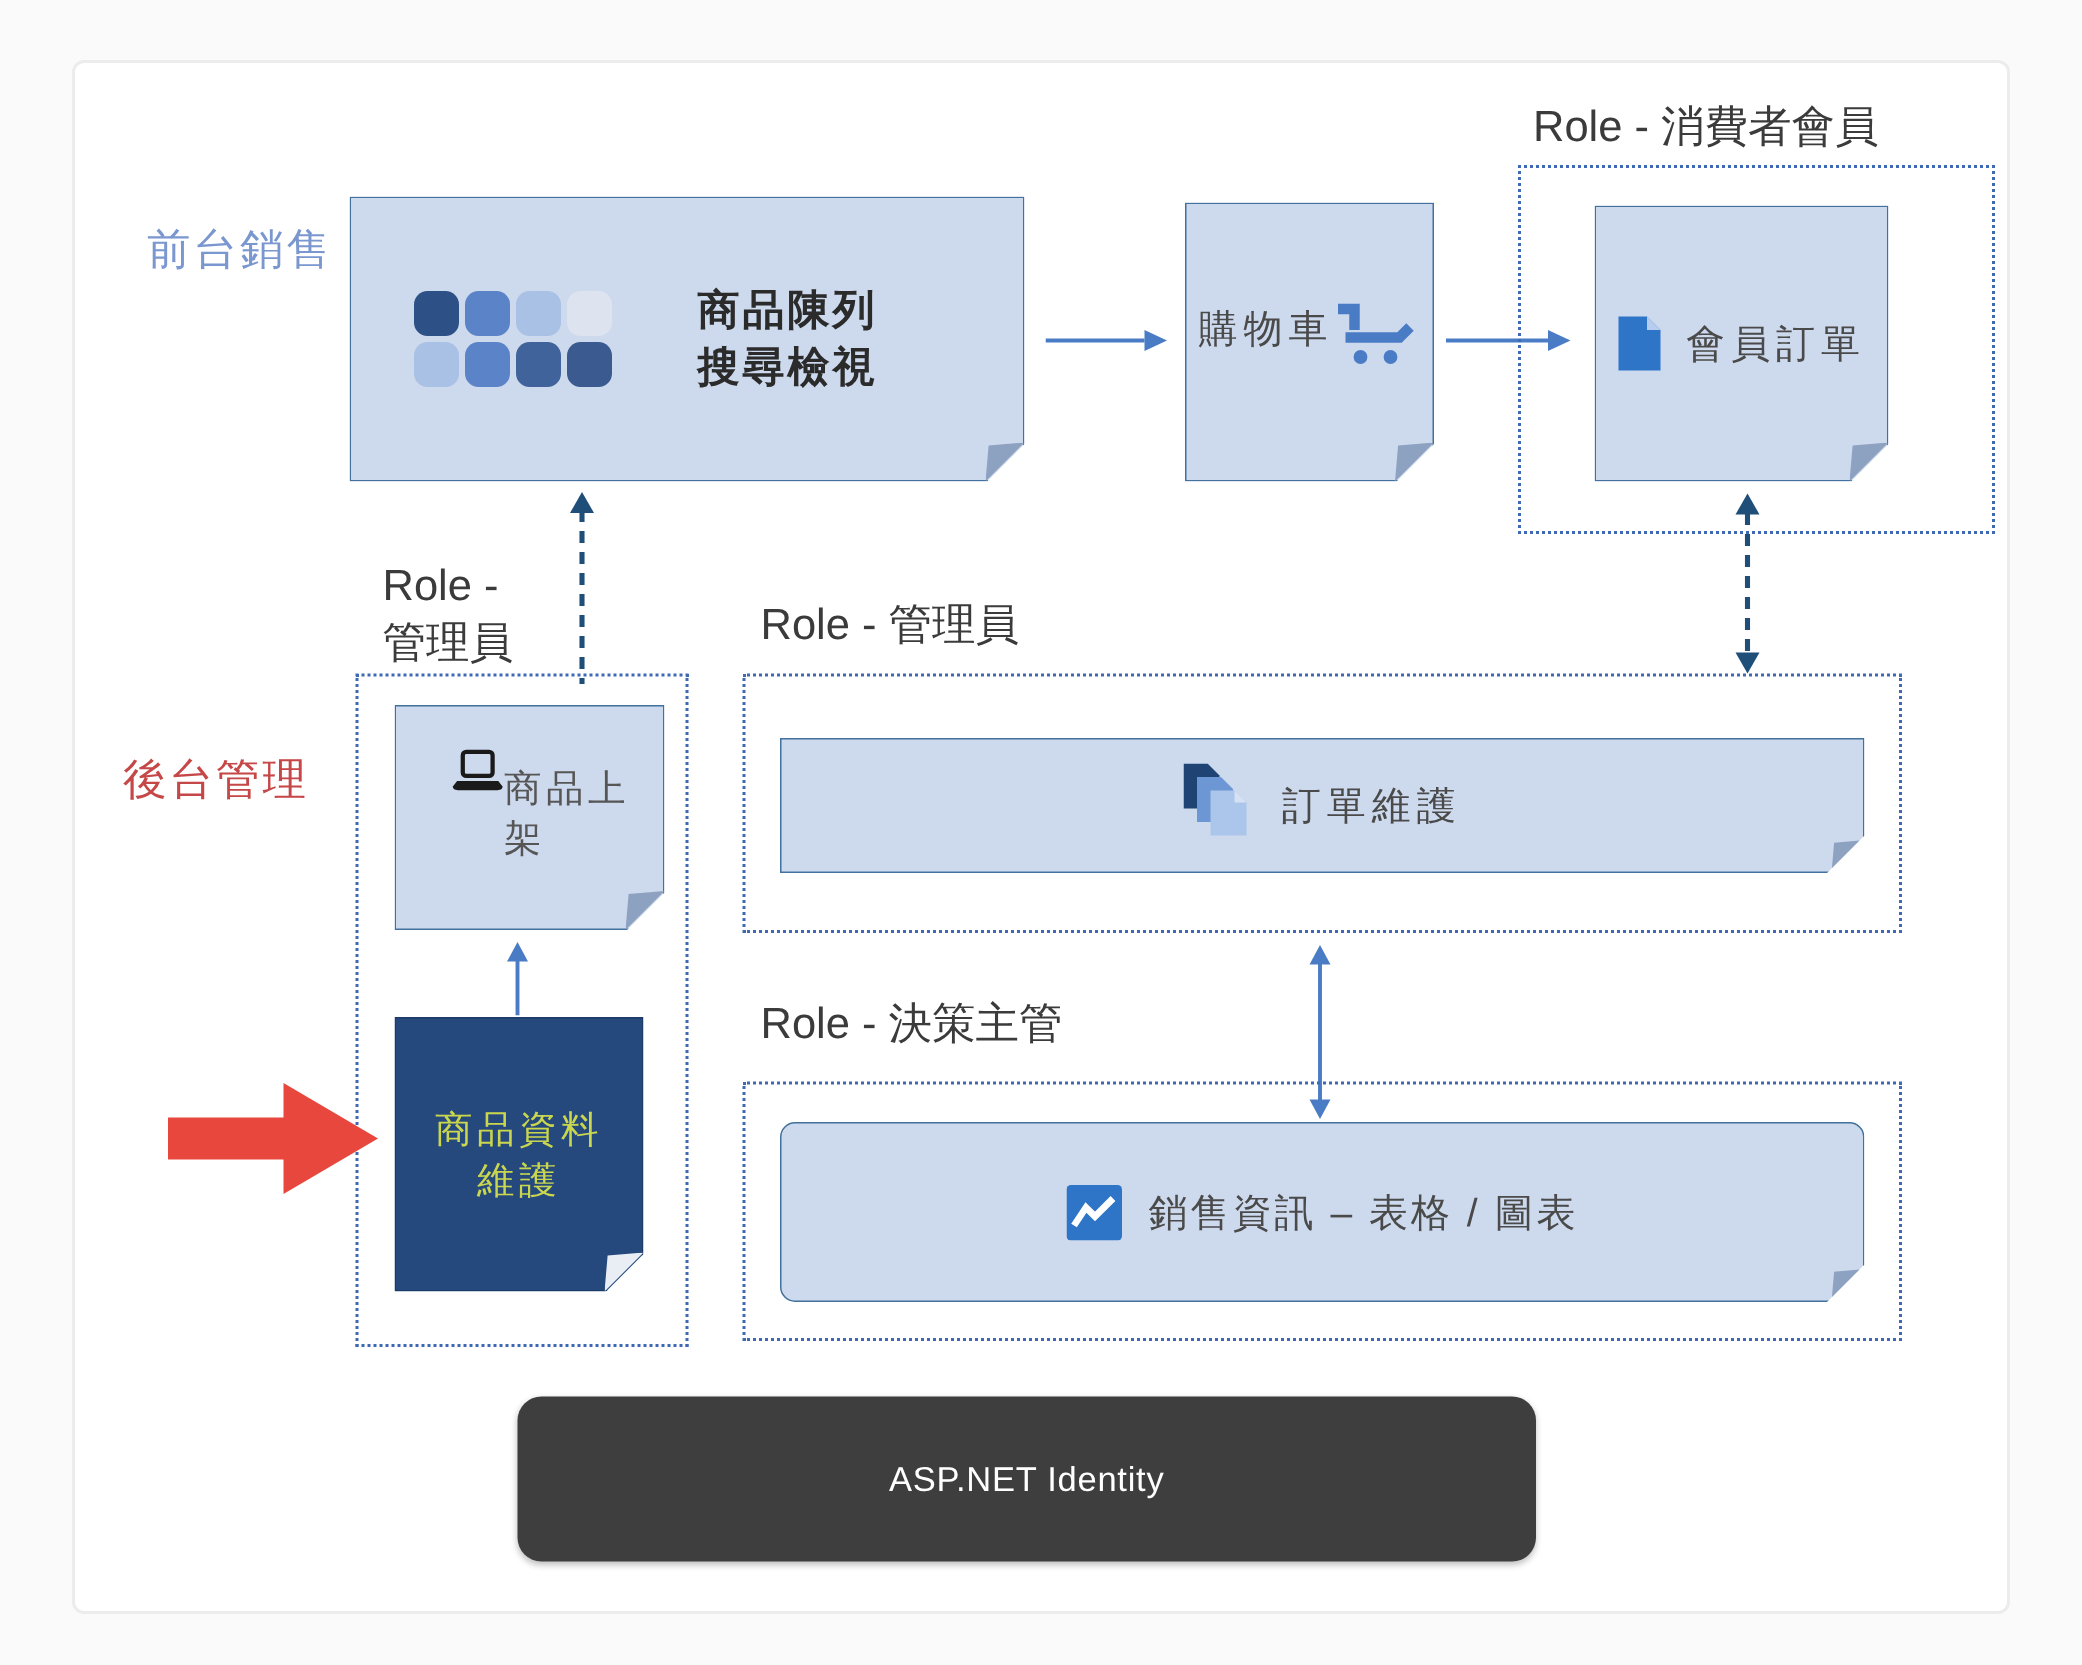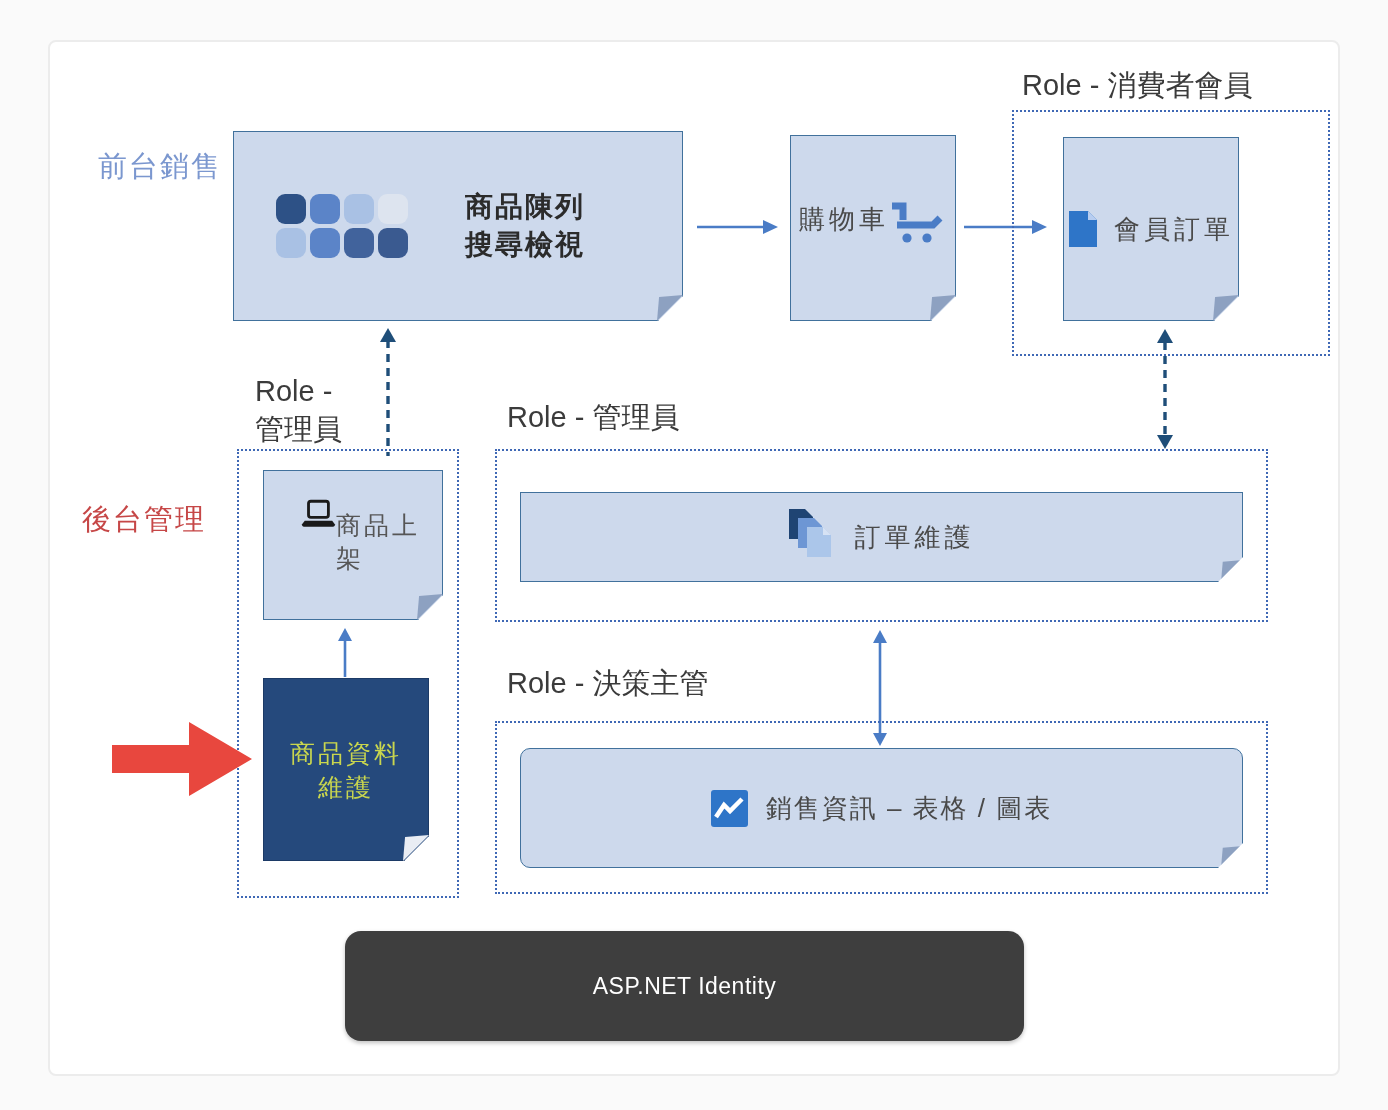--- a/index.html
+++ b/index.html
@@ -90,21 +90,21 @@
   </div>
 
   <svg class="abs arrow-blue" style="left:964px; top:217px;" width="84" height="20">
     <line x1="0" y1="10" x2="68" y2="10"></line>
     <polygon points="68,3 83,10 68,17"></polygon>
   </svg>
 
   <div class="role-label" style="left:1022px; top:66px;">Role - 消費者會員</div>
   <div class="dotted" style="left:1012px; top:110px; width:318px; height:246px;"></div>
 
-  <div class="paper" style="left:1063px; top:137px; width:176px; height:184px;">
+  <div class="paper" style="left:1063px; top:137px; width:196px; height:184px;">
     <div class="row-center">
       <svg width="30" height="38" viewBox="0 0 30 38">
         <path d="M1 1 H20 L29 10 V37 H1 Z" fill="var(--icon-blue)"></path>
         <path d="M20 1 L29 10 H20 Z" fill="#b7cdf0"></path>
       </svg>
       <div class="node-text" style="margin-left:16px;">會員訂單</div>
     </div>
     <span class="fold"></span>
   </div>
 

